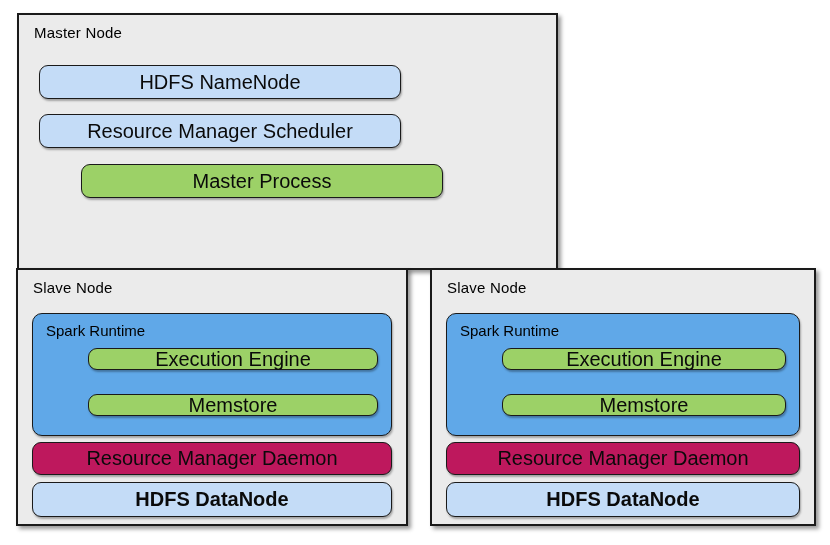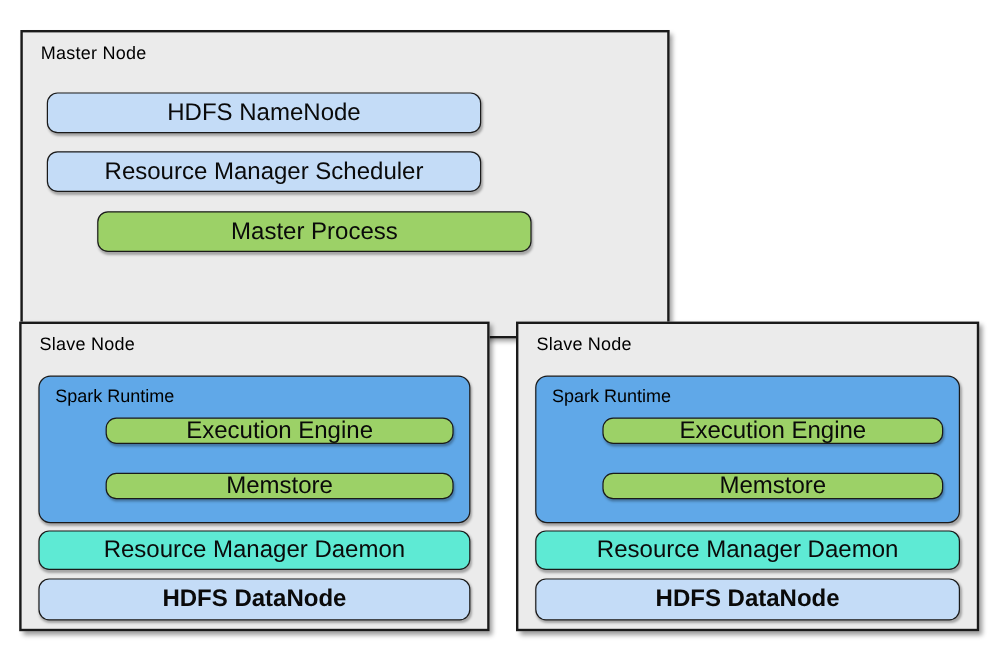--- a/index.html
+++ b/index.html
@@ -16,37 +16,37 @@
     position:absolute;
     background:#ebebeb;
     border:2px solid #1a1a1a;
     box-shadow:3px 3px 4px rgba(0,0,0,0.40);
   }
   .node-title {
     position:absolute; left:15px; top:9px;
     font-size:15px; color:#000; letter-spacing:0.2px;
   }
 
-  .master { left:17px; top:25px; width:541px; height:257px; }
+  .master { left:17px; top:13px; width:541px; height:257px; }
   .slave-1 { left:16px;  top:268px; width:392px; height:258px; }
   .slave-2 { left:430px; top:268px; width:386px; height:258px; }
 
   
   .pill {
     position:absolute;
     border:1.4px solid #1a1a1a;
     border-radius:9px;
     display:flex; align-items:center; justify-content:center;
     font-size:20px; color:#0a0a0a;
     box-shadow:1px 2px 2px rgba(0,0,0,0.30);
     text-align:right;
   }
   .light-blue { background:#c4dcf7; }
   .green      { background:#9cd167;margin-left:42px; }
-  .muted-blue { background:#5eead4; }
+  .muted-blue { background:#be185d; }
 
   .master .m-box   { left:20px; width:362px; height:34px; }
   .master .m-box-1 { top:50px; }
   .master .m-box-2 { top:99px; }
   .master .m-box-3 { top:149px; }
 
   
   .spark {
     position:absolute; left:14px; right:14px; top:43px; height:123px;
     background:#60a8e8;

